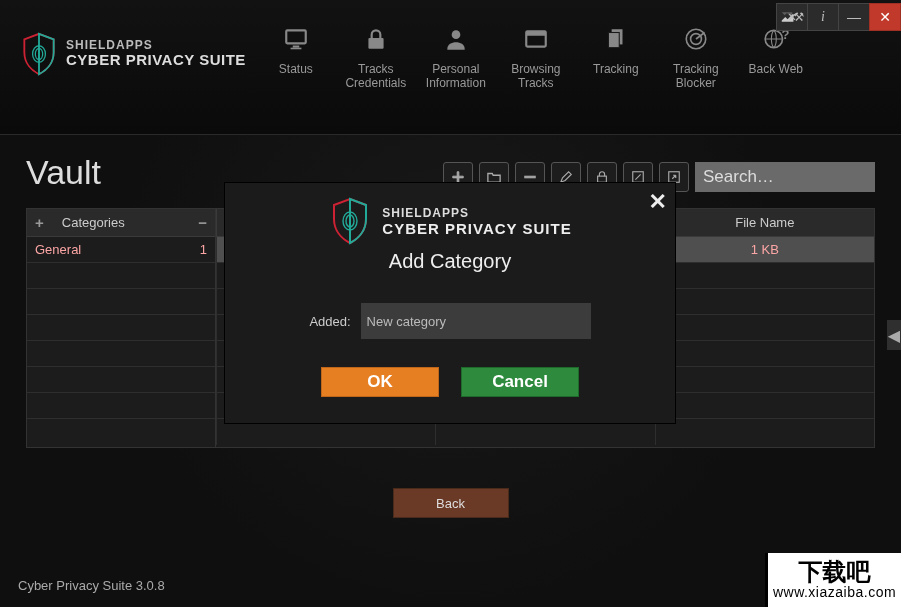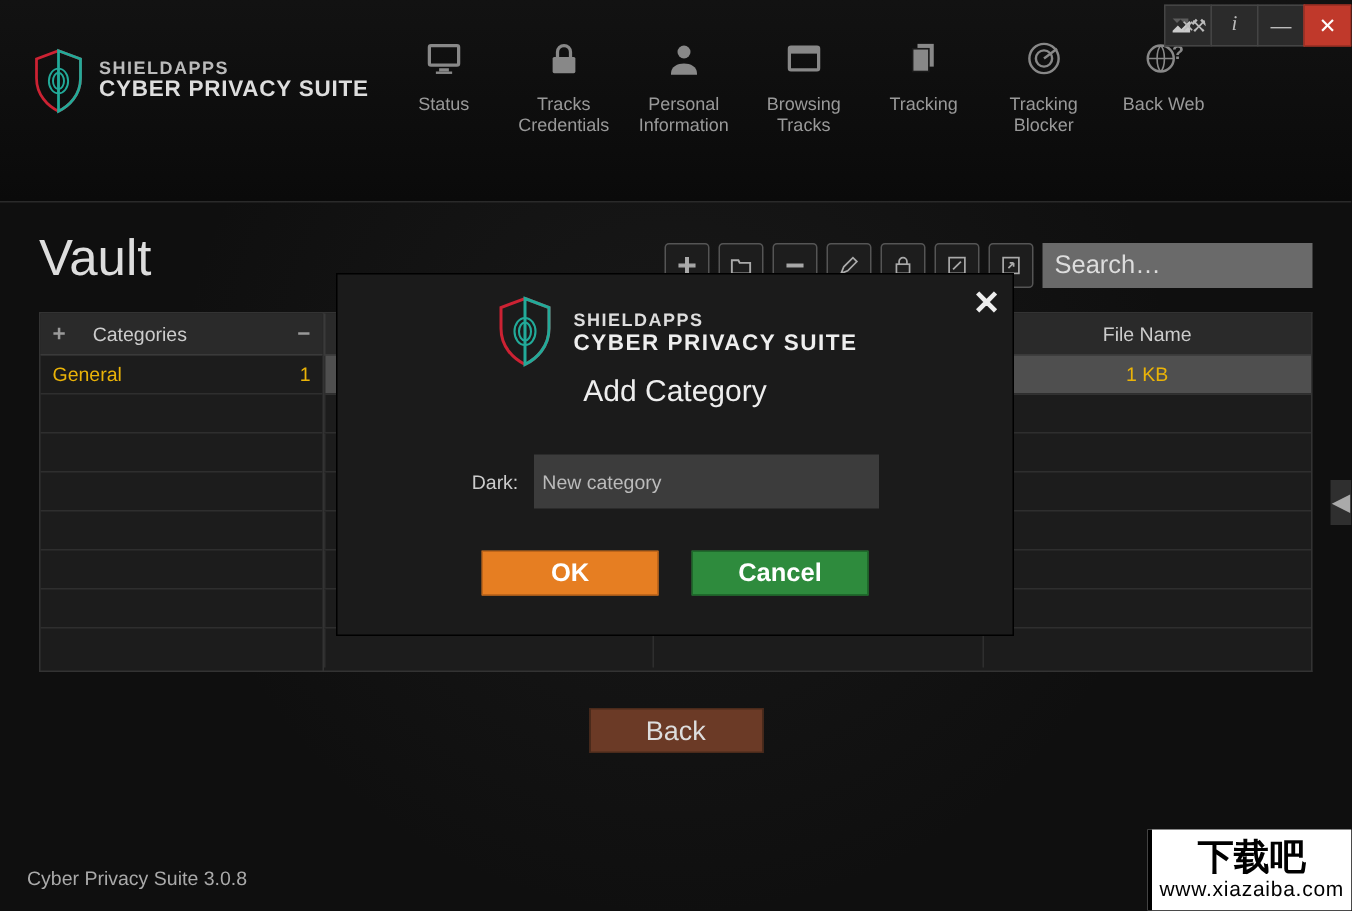--- a/index.html
+++ b/index.html
@@ -104,21 +104,21 @@
   .cat-head {
     height: 28px; background: #2a2a2a;
     border-bottom: 1px solid #3a3a3a;
     display: flex; align-items: center; justify-content: space-between;
     padding: 0 8px; font-size: 13px; color: #ccc;
   }
   .cat-head-left { display:flex; align-items:center; gap:18px;}
   .plusminus { font-size: 15px; font-weight: bold; color:#999;}
   .cat-rows .row, .file-rows .row {
     height: 26px; display: flex; align-items: center;
-    font-size: 13px; color: #eab308;
+    font-size: 13px; color: #fca5a5;
     border-bottom: 1px solid #2e2e2e;
   }
   .cat-rows .row { padding: 0 8px; justify-content: space-between; }
   .file-panel {
     flex: 1;
     display: flex; flex-direction: column;
     border: 1px solid #333; border-left: none;
     background: #1c1c1c;
   }
   .file-head, .file-rows .row { display: grid; grid-template-columns: 1fr 1fr 1fr; }
@@ -130,24 +130,24 @@
   }
   .file-rows .row > div {
     display:flex; align-items:center; justify-content:center;
     border-left:1px solid #2e2e2e;
     height:100%;
   }
   .file-rows .row.sel { background: #4f4f4f; }
 
   
   .back-btn {
-    display:block; margin: 24px auto 0 auto;
+    display:block; margin: 40px auto 0 auto;
     width: 116px; height: 30px;
     background: #6b3a26; border: 1px solid #4a2a1b;
-    color: #ddd; font-size: 18px;
+    color: #ddd; font-size: 13px;
     font-family: inherit;
   }
 
   
   .footer { position:absolute; bottom: 14px; left: 18px; font-size: 13px; color: #aaa; }
 
   
   .modal {
     position: absolute; left: 225px; top: 183px;
     width: 450px; height: 240px;
@@ -452,21 +452,21 @@
         <line x1="20" y1="15" x2="20" y2="33"></line>
       </g>
     </svg>
     <div>
       <div class="t1">SHIELDAPPS</div>
       <div class="t2">CYBER PRIVACY SUITE</div>
     </div>
   </div>
   <div class="modal-title">Add Category</div>
   <div class="form-row">
-    <label>Dark:</label>
+    <label>Added:</label>
     <input type="text" value="New category" style="">
   </div>
   <div class="modal-buttons">
     <button class="btn-ok">OK</button>
     <button class="btn-cancel">Cancel</button>
   </div>
 </div>
 
 <div class="watermark">
   <div class="big">下载吧</div>

